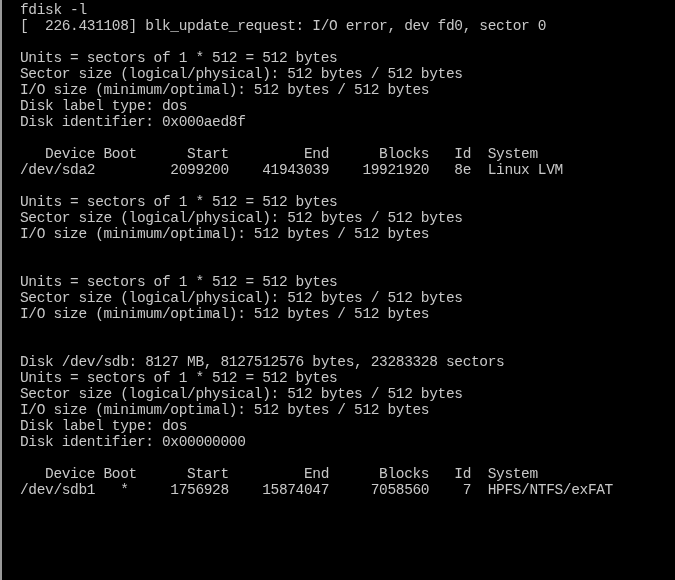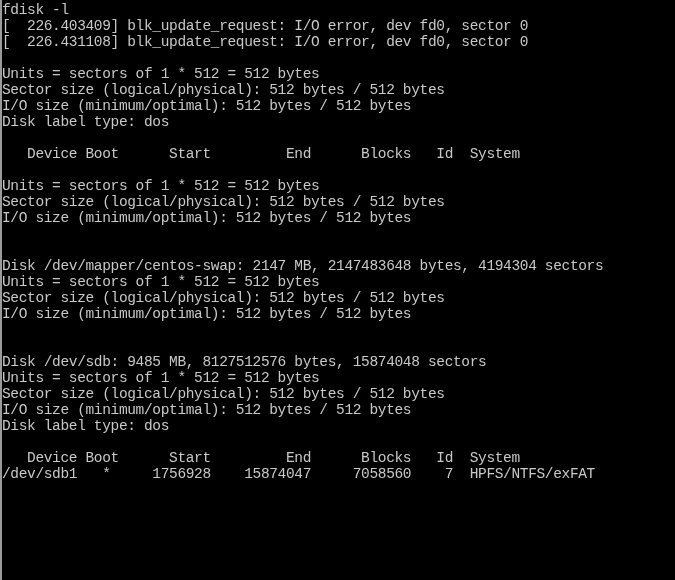--- a/index.html
+++ b/index.html
@@ -31,21 +31,21 @@
     height: 580px;
     background: #9a9a9a;
     z-index: 5;
   }
   #screen {
     position: absolute;
     left: 0;
     top: 0;
     width: 675px;
     height: 580px;
-    padding: 2px 0 0 2px;
+    padding: 2px 0 0 20px;
     box-sizing: border-box;
   }
   .line {
     display: block;
     height: 16px;
     line-height: 16px;
     font-size: 14.5px;
     letter-spacing: -0.35px;
     color: #c8c8c8;
     white-space: pre;
@@ -56,43 +56,44 @@
     color: transparent;
   }
 </style>
 </head>
 <body>
 
 <div id="terminal">
   <div id="left-edge"></div>
   <div id="screen">
     <span class="line">fdisk -l</span>
-    <span class="line">[  226.403409] blk_update_request: I/O error, dev fd0, sector 0</span>
     <span class="line">[  226.431108] blk_update_request: I/O error, dev fd0, sector 0</span>
     <span class="line blank">&nbsp;</span>
     <span class="line">Units = sectors of 1 * 512 = 512 bytes</span>
     <span class="line">Sector size (logical/physical): 512 bytes / 512 bytes</span>
     <span class="line">I/O size (minimum/optimal): 512 bytes / 512 bytes</span>
     <span class="line">Disk label type: dos</span>
+    <span class="line">Disk identifier: 0x000aed8f</span>
     <span class="line blank">&nbsp;</span>
     <span class="line">   Device Boot      Start         End      Blocks   Id  System</span>
+    <span class="line">/dev/sda2         2099200    41943039    19921920   8e  Linux LVM</span>
     <span class="line blank">&nbsp;</span>
     <span class="line">Units = sectors of 1 * 512 = 512 bytes</span>
     <span class="line">Sector size (logical/physical): 512 bytes / 512 bytes</span>
     <span class="line">I/O size (minimum/optimal): 512 bytes / 512 bytes</span>
     <span class="line blank">&nbsp;</span>
     <span class="line blank">&nbsp;</span>
-    <span class="line">Disk /dev/mapper/centos-swap: 2147 MB, 2147483648 bytes, 4194304 sectors</span>
     <span class="line">Units = sectors of 1 * 512 = 512 bytes</span>
     <span class="line">Sector size (logical/physical): 512 bytes / 512 bytes</span>
     <span class="line">I/O size (minimum/optimal): 512 bytes / 512 bytes</span>
     <span class="line blank">&nbsp;</span>
     <span class="line blank">&nbsp;</span>
-    <span class="line">Disk /dev/sdb: 9485 MB, 8127512576 bytes, 15874048 sectors</span>
+    <span class="line">Disk /dev/sdb: 8127 MB, 8127512576 bytes, 23283328 sectors</span>
     <span class="line">Units = sectors of 1 * 512 = 512 bytes</span>
     <span class="line">Sector size (logical/physical): 512 bytes / 512 bytes</span>
     <span class="line">I/O size (minimum/optimal): 512 bytes / 512 bytes</span>
     <span class="line">Disk label type: dos</span>
+    <span class="line">Disk identifier: 0x00000000</span>
     <span class="line blank">&nbsp;</span>
     <span class="line">   Device Boot      Start         End      Blocks   Id  System</span>
     <span class="line">/dev/sdb1   *     1756928    15874047     7058560    7  HPFS/NTFS/exFAT</span>
   </div>
 </div>
 
 </body></html>

